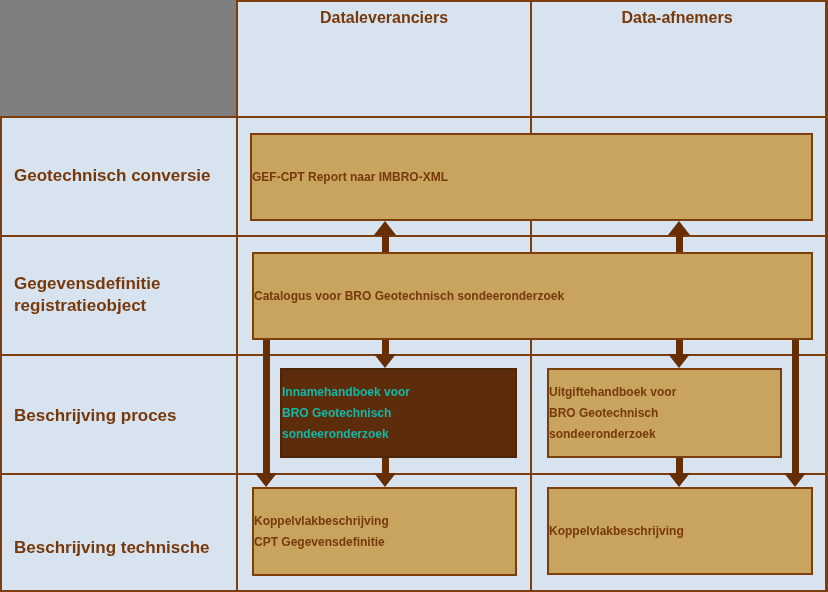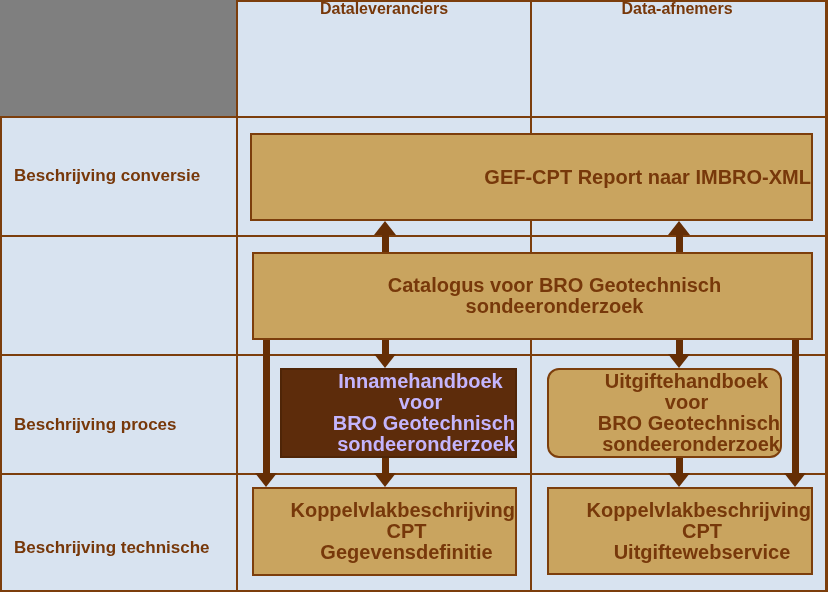--- a/index.html
+++ b/index.html
@@ -20,47 +20,47 @@
   #hline-2{top:235px;}
   #hline-3{top:354px;}
   #hline-4{top:473px;}
   #vline-1{left:236px;}
   #vline-2{left:530px;}
   
   .gray-cell{position:absolute;left:0;top:0;width:236px;height:116px;background:#7F7F7F;}
   
   .col-header{
     position:absolute;top:0;height:116px;box-sizing:border-box;
-    padding-top:0;text-align:center;
+    padding-top:9px;text-align:center;
     font-size:16px;color:#77380A;
   }
   #header-col2{left:238px;width:292px;}
   #header-col3{left:501px;width:352px;}
   
   .row-label{
     position:absolute;left:0;width:236px;box-sizing:border-box;
     display:flex;flex-direction:column;justify-content:center;
     padding-left:14px;font-size:17px;line-height:22px;color:#77380A;
   }
   #row-label-0{top:117px;height:118px;}
   #row-label-1{top:236px;height:118px;}
-  #row-label-2{top:355px;height:122px;margin-top:9px;}
+  #row-label-2{top:355px;height:122px;}
   #row-label-3{top:474px;height:148px;}
   
   .box{
     position:absolute;box-sizing:border-box;
     background:#C9A45F;border:2px solid #7C3E0C;
-    display:flex;flex-direction:column;justify-content:center;align-items:flex-end;
-    text-align:center;font-size:20px;line-height:21px;color:#77380A;padding-left:44px;
+    display:flex;flex-direction:column;justify-content:center;align-items:flex-start;
+    text-align:center;font-size:12px;line-height:21px;color:#77380A;
   }
-  .box.dark{background:#5D2C0B;border-color:#4F2507;color:#c4b5fd;}
+  .box.dark{background:#5D2C0B;border-color:#4F2507;color:#14b8a6;}
   #box-gef-cpt{left:250px;top:133px;width:563px;height:88px;}
   #box-catalogus{left:252px;top:252px;width:561px;height:88px;}
   #box-innamehandboek{left:280px;top:368px;width:237px;height:90px;}
-  #box-uitgiftehandboek{left:547px;top:368px;width:235px;height:90px;border-radius:12px;}
+  #box-uitgiftehandboek{left:547px;top:368px;width:235px;height:90px;}
   #box-koppelvlak-inname{left:252px;top:487px;width:265px;height:89px;}
   #box-koppelvlak-uitgifte{left:547px;top:487px;width:266px;height:88px;}
   .box span{display:block;}
   
   .arrow{position:absolute;width:22px;display:flex;flex-direction:column;align-items:center;}
   .arrow .stem{width:7px;flex:1;background:#652E05;}
   .arrow .head{width:0;height:0;border-left:11px solid transparent;border-right:11px solid transparent;}
   .arrow .head.up{border-bottom:14px solid #652E05;}
   .arrow .head.down{border-top:14px solid #652E05;}
   .catalogus-to-gef-left{left:374px;top:221px;height:31px;}
@@ -87,24 +87,26 @@
   <div class="line h" id="hline-4"></div>
   <div class="line v" id="vline-1"></div>
   <div class="line v" id="vline-2"></div>
 
   <div class="gray-cell"></div>
 
   <div class="col-header" id="header-col2">Dataleveranciers</div>
   <div class="col-header" id="header-col3">Data-afnemers</div>
 
   <div class="row-label" id="row-label-0">
-    <span>Beschrijving conversie</span>
+    <span>Geotechnisch conversie</span>
       <span></span>
   </div>
   <div class="row-label" id="row-label-1">
+    <span>Gegevensdefinitie</span>
+      <span>registratieobject</span>
   </div>
   <div class="row-label" id="row-label-2">
     <span>Beschrijving proces</span>
       <span></span>
   </div>
   <div class="row-label" id="row-label-3">
     <span>Beschrijving technische</span>
   </div>
 
   <div class="box" id="box-gef-cpt">
@@ -122,21 +124,20 @@
     <span>Uitgiftehandboek voor</span>
       <span>BRO Geotechnisch</span>
       <span>sondeeronderzoek</span>
   </div>
   <div class="box" id="box-koppelvlak-inname">
     <span>Koppelvlakbeschrijving</span>
       <span>CPT Gegevensdefinitie</span>
   </div>
   <div class="box" id="box-koppelvlak-uitgifte">
     <span>Koppelvlakbeschrijving</span>
-      <span>CPT Uitgiftewebservice</span>
   </div>
 
   <div>
       <div class="arrow catalogus-to-gef-left">
         <div class="head up"></div>
         <div class="stem"></div>
       </div>
       <div class="arrow catalogus-to-gef-right">
         <div class="head up"></div>
         <div class="stem"></div>

